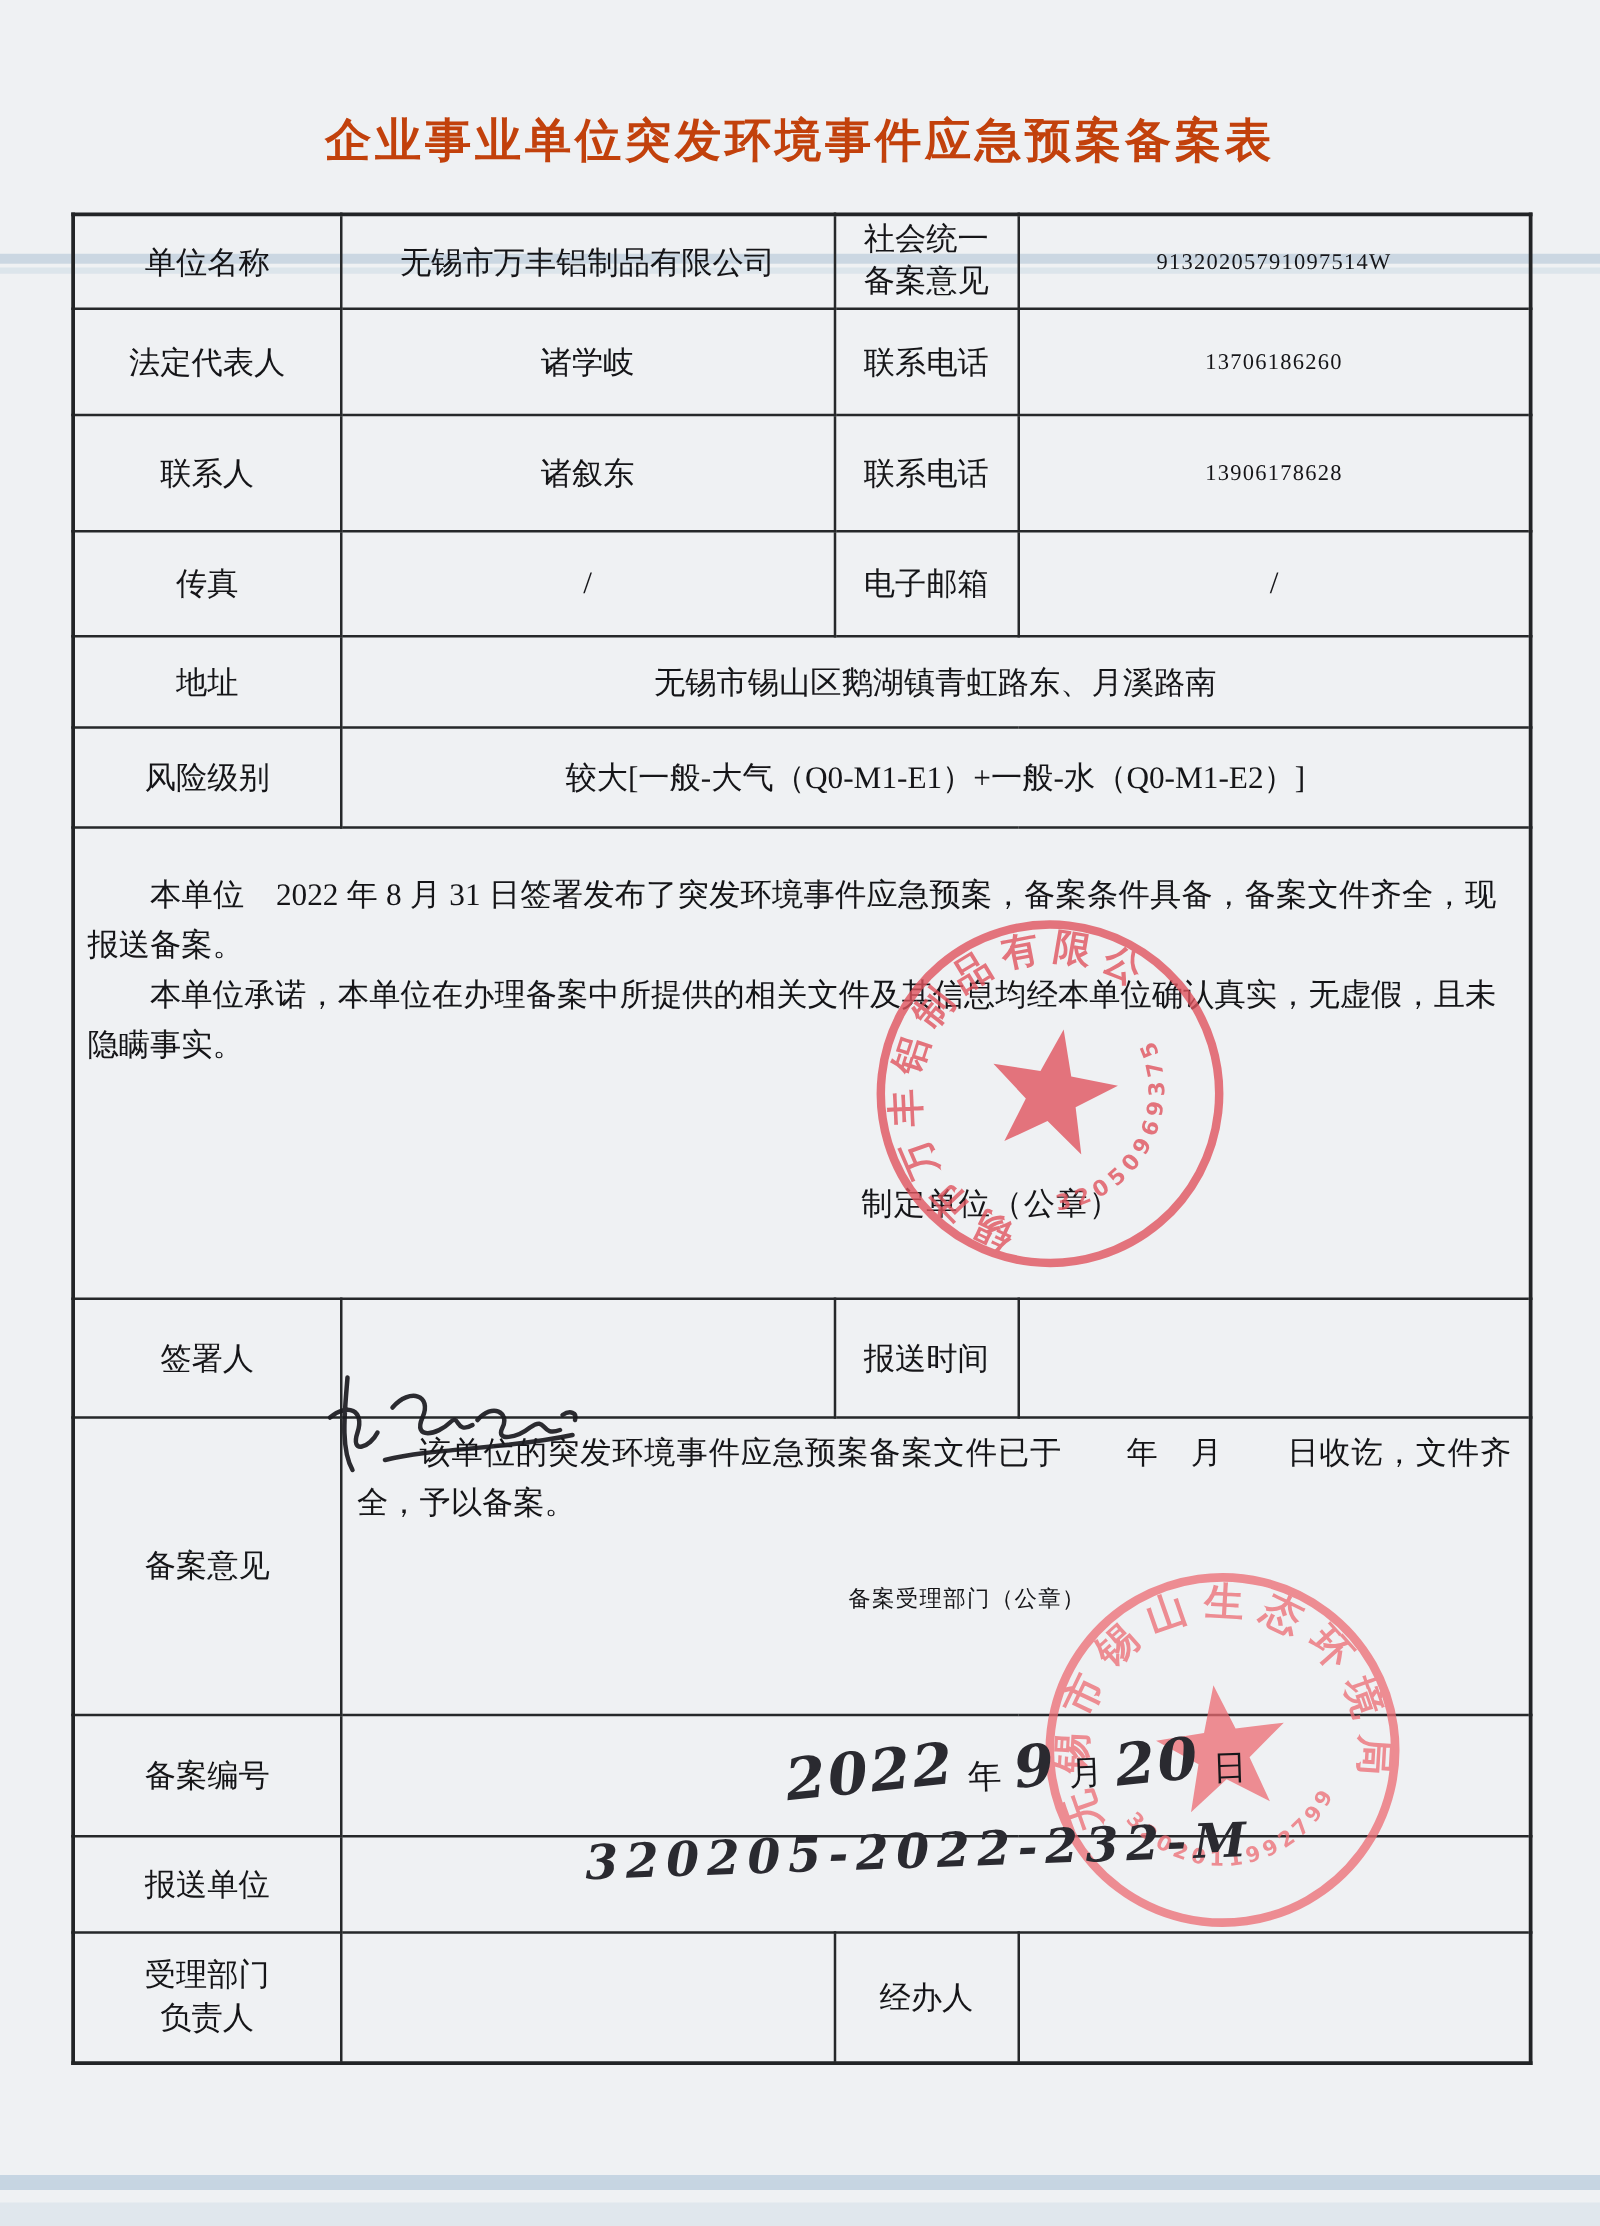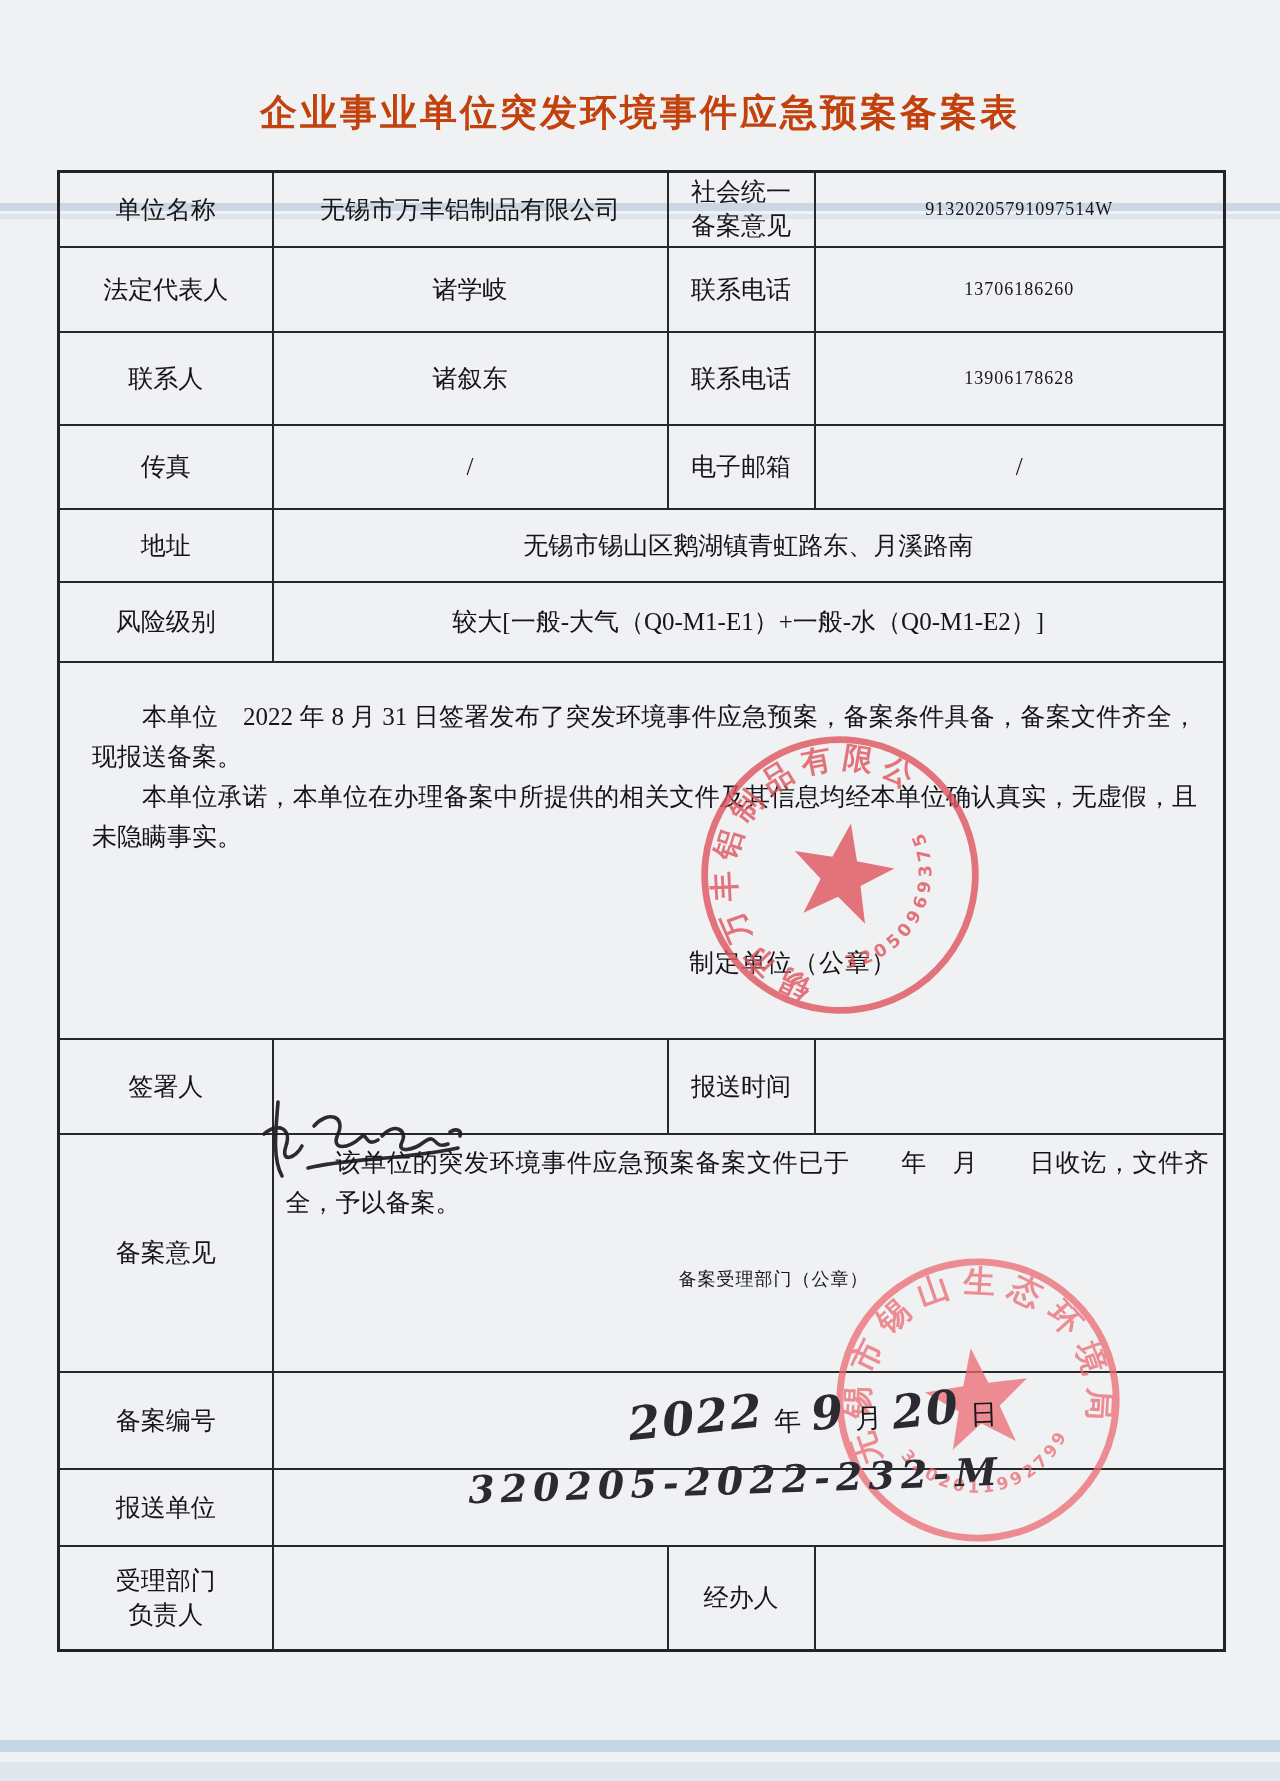--- a/index.html
+++ b/index.html
@@ -34,21 +34,21 @@
   col.c1{width:214px}col.c2{width:395px}col.c3{width:147px}col.c4{width:410px}
   tr.h75{height:75px}tr.h85{height:85px}tr.h93{height:93px}tr.h84{height:84px}
   tr.h73{height:73px}tr.h77{height:77px}tr.h80{height:80px}tr.h375{height:375px}
   tr.h95{height:95px}tr.h236{height:236px}tr.h97{height:97px}tr.h105{height:105px}
   .wrap2{line-height:34px;}
   .num{font-size:18px;letter-spacing:1px;}
 
   .stmt-cell{text-align:left !important;vertical-align:top !important;}
   .stmt-inner{position:relative;width:100%;height:375px;}
   .stmt-inner p{
-    margin:0;padding:0 26px 0 32px;text-indent:2em;
+    margin:0;padding:0 26px 0 10px;text-indent:2em;
     font-size:25px;line-height:40px;text-align:justify;
   }
   .stmt-inner p.first{padding-top:34px;}
   .seal-caption{
     position:absolute;left:629px;top:283px;font-size:25px;letter-spacing:1px;text-align:center;
   }
 
   .op-cell{text-align:left !important;vertical-align:top !important;}
   .op-inner{position:relative;width:100%;height:236px;}
   .op-inner p{

